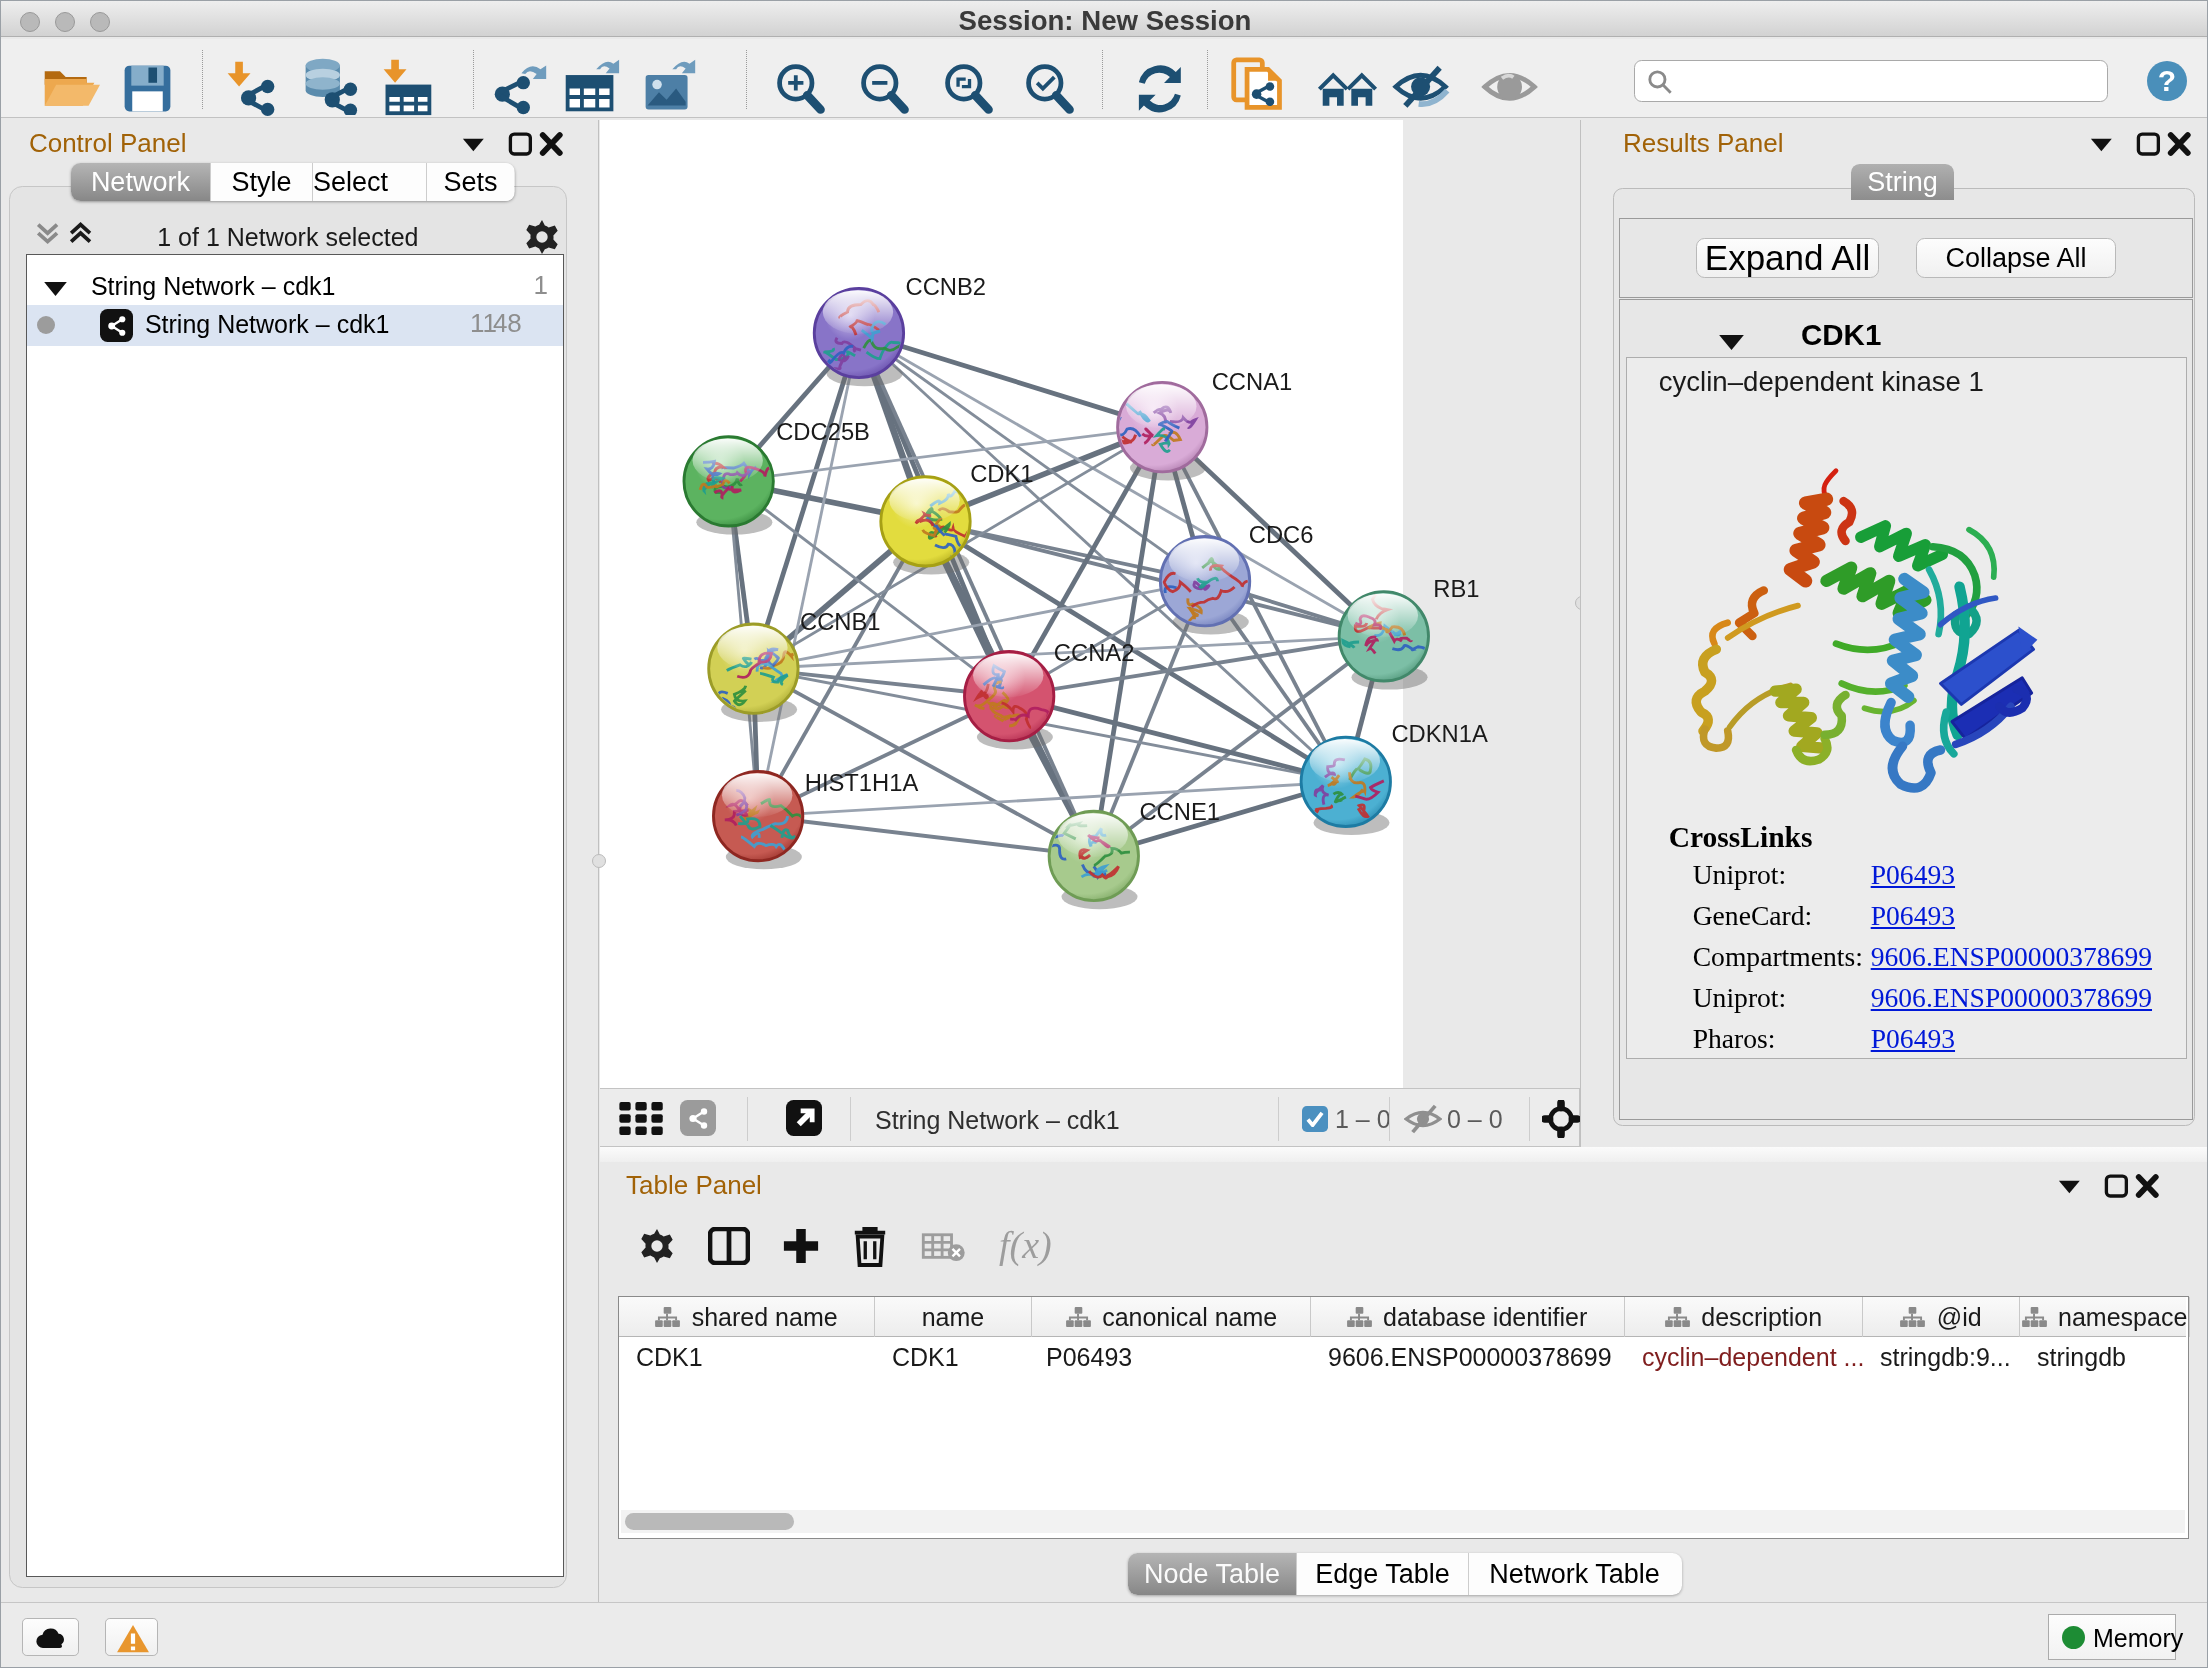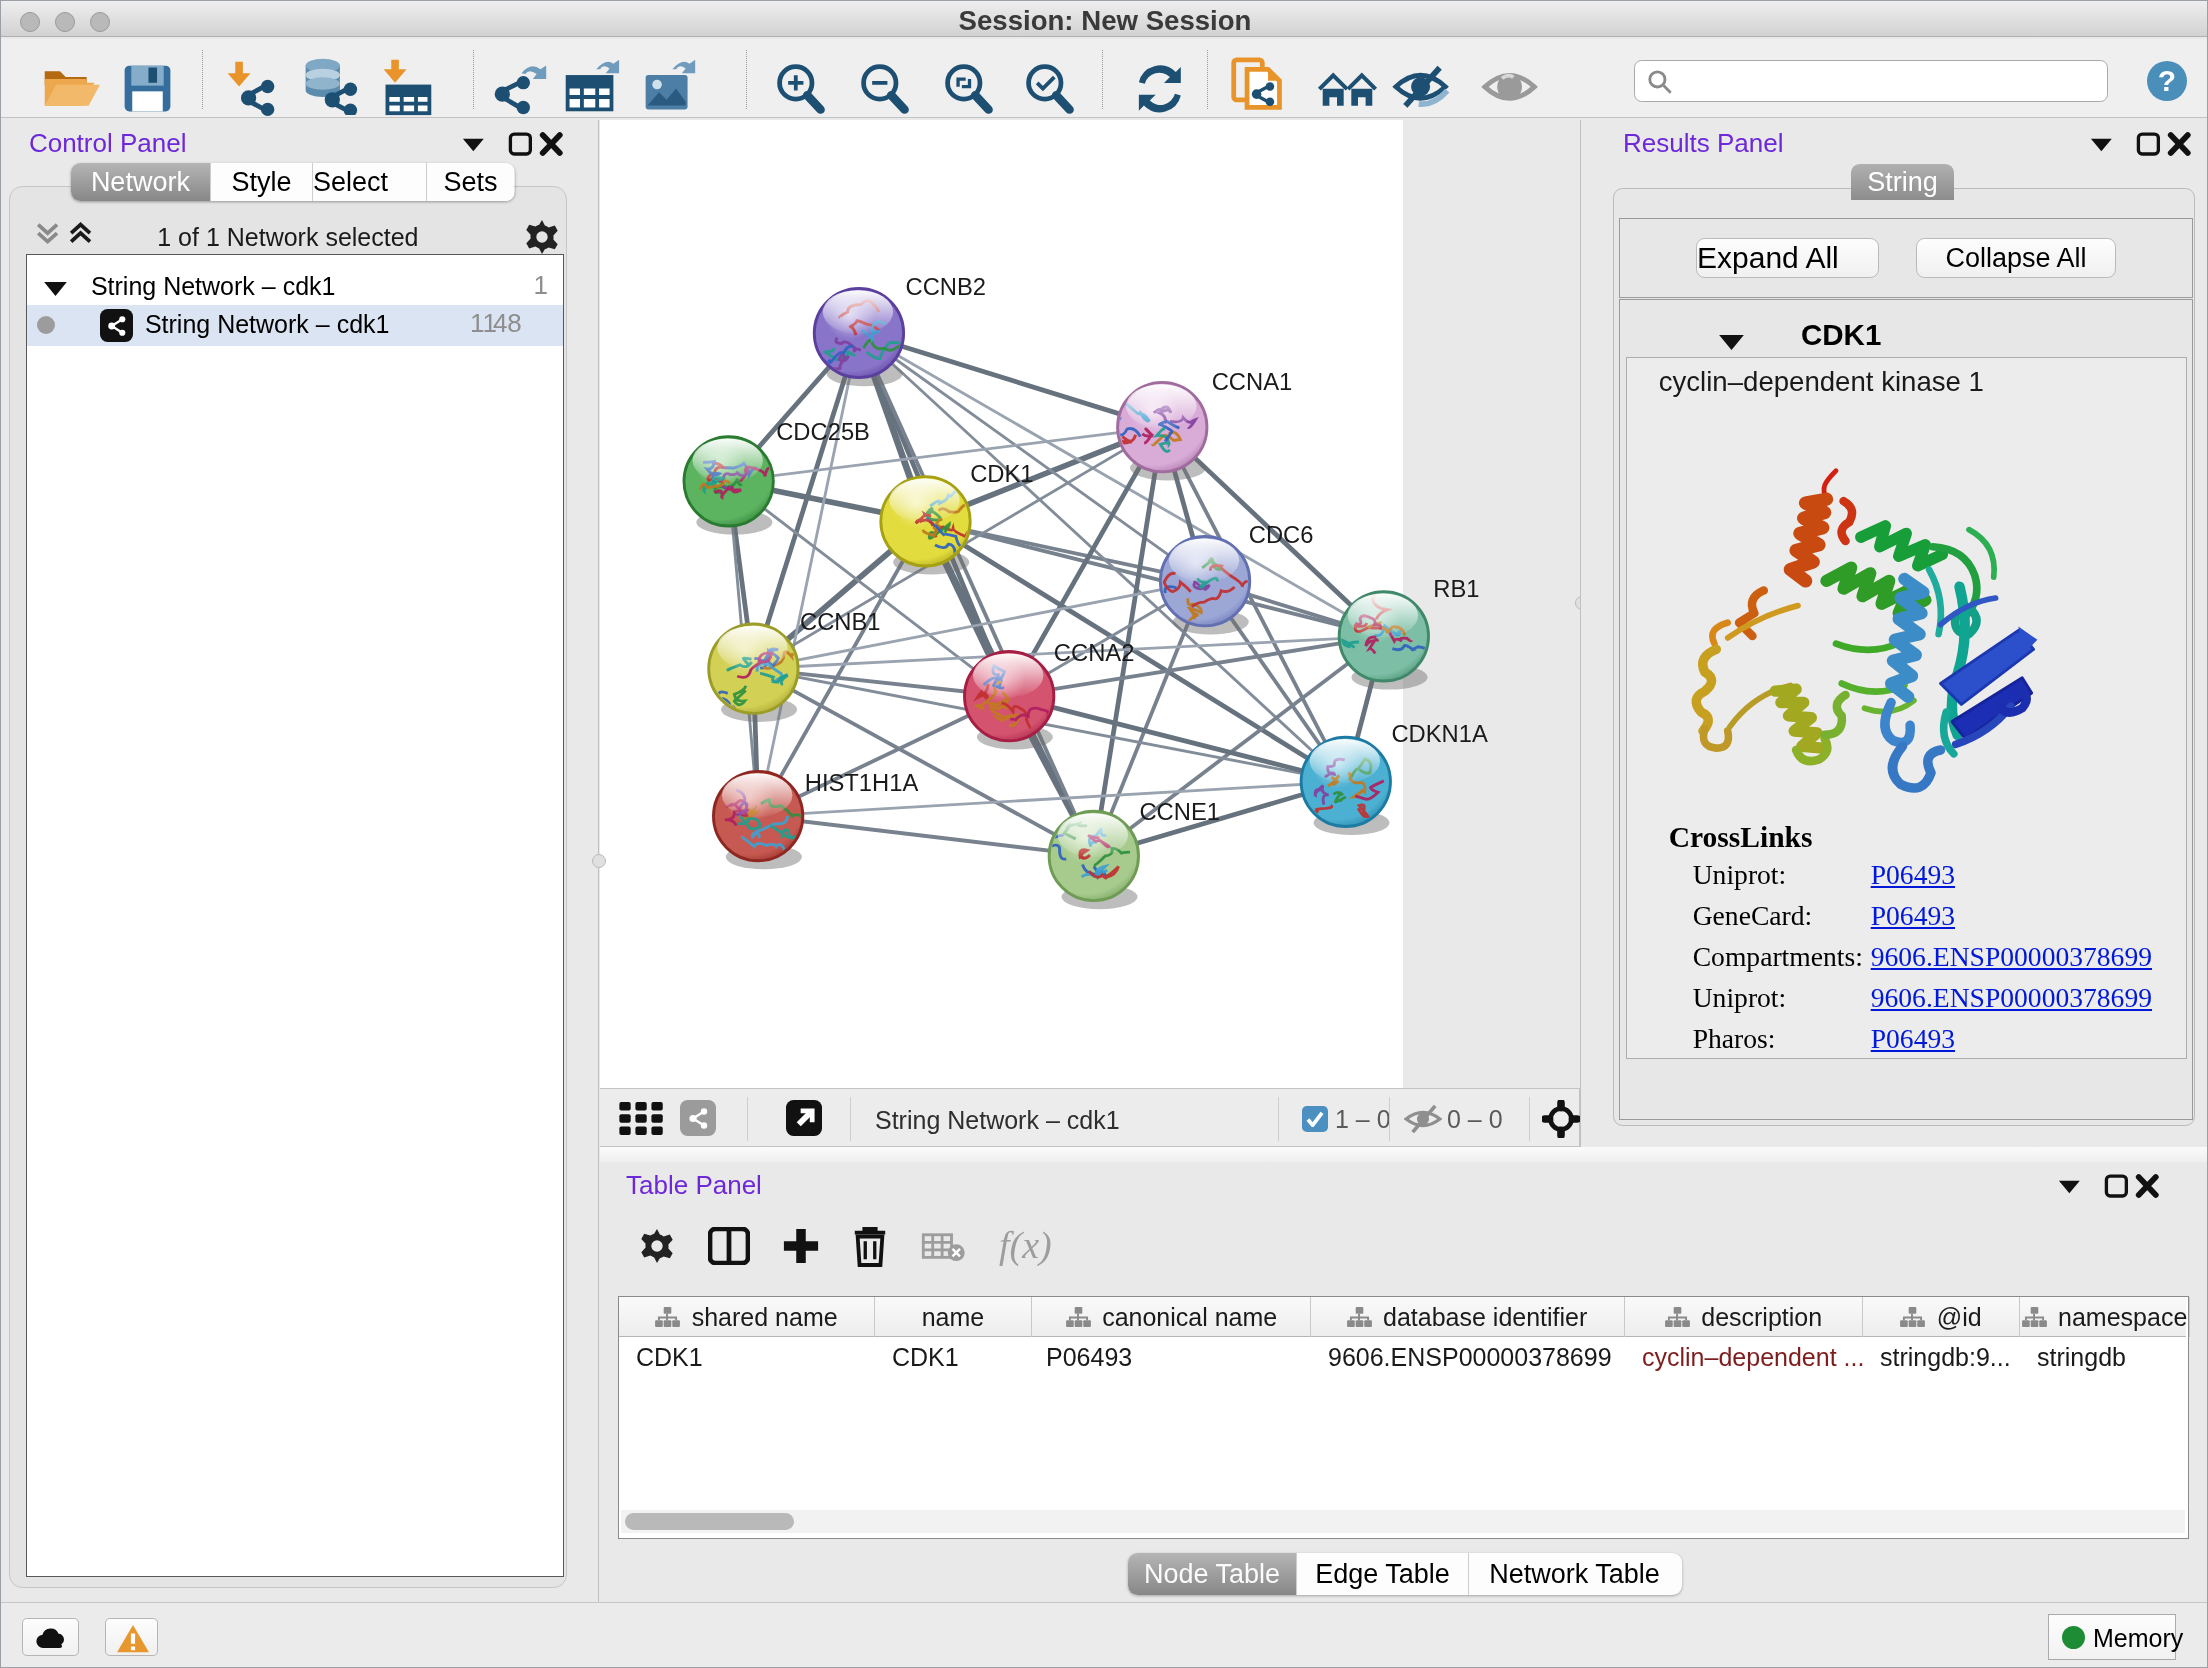--- a/index.html
+++ b/index.html
@@ -1,19 +1,19 @@
 <!DOCTYPE html>
 <html style="font-size:15px"><head><meta charset="utf-8">
 <style>
 *{margin:0;padding:0;box-sizing:border-box}
 html,body{width:2208px;height:1668px;background:#e9e9e9;font-family:"Liberation Sans",sans-serif;}
 #win{position:absolute;left:0;top:0;width:2208px;height:1668px;background:#e9e9e9;border:1.9px solid #9aa0a6;overflow:hidden}
 .abs{position:absolute}
 .sep{position:absolute;top:11.4px;height:59px;width:0;border-left:1.9px dotted #9a9a9a}
-.paneltitle{font-size:26px;color:#6d28d9}
+.paneltitle{font-size:26px;color:#a16207}
 svg text{font-family:"Liberation Sans",sans-serif}
 </style></head><body>
 <div id="win">
 <div class="abs" style="left:0;top:0;width:2208px;height:36px;background:linear-gradient(#eeeeee,#d2d2d2);border-bottom:1.9px solid #b0b0b0">
       <div class="abs" style="left:19px;top:11.4px;width:20px;height:20px;border-radius:50%;background:#b9b9b9;border:1.4px solid #999"></div>
       <div class="abs" style="left:54px;top:11.4px;width:20px;height:20px;border-radius:50%;background:#b9b9b9;border:1.4px solid #999"></div>
       <div class="abs" style="left:89px;top:11.4px;width:20px;height:20px;border-radius:50%;background:#b9b9b9;border:1.4px solid #999"></div>
       <div class="abs" style="left:0;top:3.8px;width:2208px;text-align:center;font-size:27.6px;font-weight:bold;color:#3a3a3a">Session: New Session</div>
     </div>
     <div class="abs" style="left:0;top:38px;width:2208px;height:79px;background:#efefef;border-bottom:1.9px solid #c2c2c2">
@@ -586,21 +586,21 @@
     <div class="abs" style="left:1579px;top:119px;width:628px;height:1030px;background:#e9e9e9;border-left:1.9px solid #c0c0c0">
       <div class="abs paneltitle" style="left:42px;top:7.6px">Results Panel</div>
       <svg class="abs" style="left:508px;top:10.5px" width="114" height="27" viewBox="0 0 120 28">
         <path d="M2 8 l22 0 -11 13 z" fill="#111"></path>
         <rect x="52" y="3" width="21" height="21" fill="none" stroke="#111" stroke-width="3.5" rx="4"></rect>
         <path d="M86 4 L104 23 M104 4 L86 23" stroke="#111" stroke-width="6" stroke-linecap="round"></path>
       </svg>
       <div class="abs" style="left:270px;top:44px;width:103px;height:36px;background:linear-gradient(#b0b0b0,#8d8d8d);border-radius:8.6px 8.6px 0 0;color:#fff;font-size:27px;text-align:center;line-height:36px;z-index:3">String</div>
       <div class="abs" style="left:32px;top:68px;width:582px;height:938px;background:#e7e7e7;border:1px solid #bbb;border-radius:9.5px"></div>
       <div class="abs" style="left:38px;top:98px;width:574px;height:80px;border:1.9px solid #9a9a9a;background:#e7e7e7">
-        <div class="abs" style="left:76px;top:19px;width:183px;height:40px;background:linear-gradient(#fdfdfd,#f0f0f0);border:1.9px solid #b9b9b9;border-radius:8.6px;font-size:30px;line-height:38px">Expand All</div>
+        <div class="abs" style="left:76px;top:19px;width:183px;height:40px;background:linear-gradient(#fdfdfd,#f0f0f0);border:1.9px solid #b9b9b9;border-radius:8.6px;font-size:35px;text-align:center;line-height:38px">Expand All</div>
         <div class="abs" style="left:296px;top:19px;width:200px;height:40px;background:linear-gradient(#fdfdfd,#f0f0f0);border:1.9px solid #b9b9b9;border-radius:8.6px;font-size:27px;text-align:center;line-height:38px">Collapse All</div>
       </div>
       <div class="abs" style="left:38px;top:179px;width:574px;height:821px;border:1.9px solid #9a9a9a;background:#e7e7e7">
         <svg class="abs" style="left:98px;top:33px" width="27" height="19" viewBox="0 0 28 20">
           <path d="M1 2 h26 l-13 16 z" fill="#111"></path>
         </svg>
         <div class="abs" style="left:181px;top:18px;font-size:29.5px;font-weight:bold">CDK1</div>
         <div class="abs" style="left:5.7px;top:57px;width:561px;height:702px;background:#ececec;border:1px solid #adadad">
           <div class="abs" style="left:32px;top:7.6px;font-size:27.6px;color:#1a1a1a">cyclin–dependent kinase 1</div>
           <div class="abs" style="left:57px;top:105px"><svg width="361" height="347" viewBox="0 0 380 365" fill="none" stroke-linecap="round" stroke-linejoin="round">

